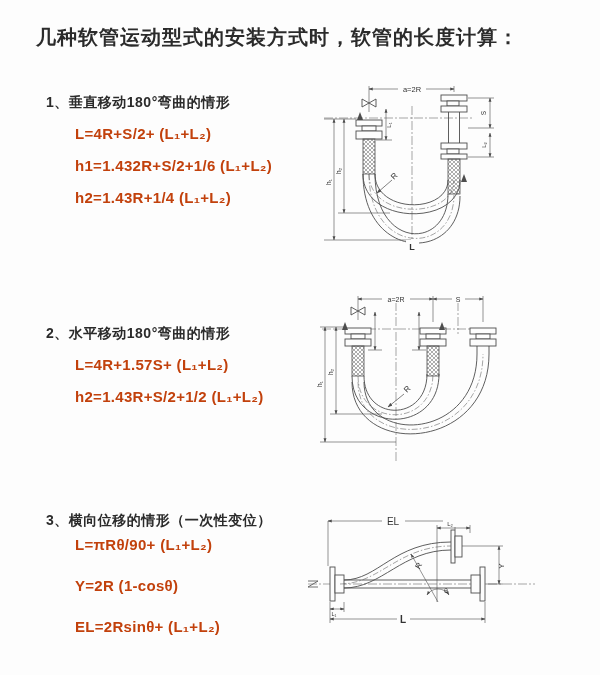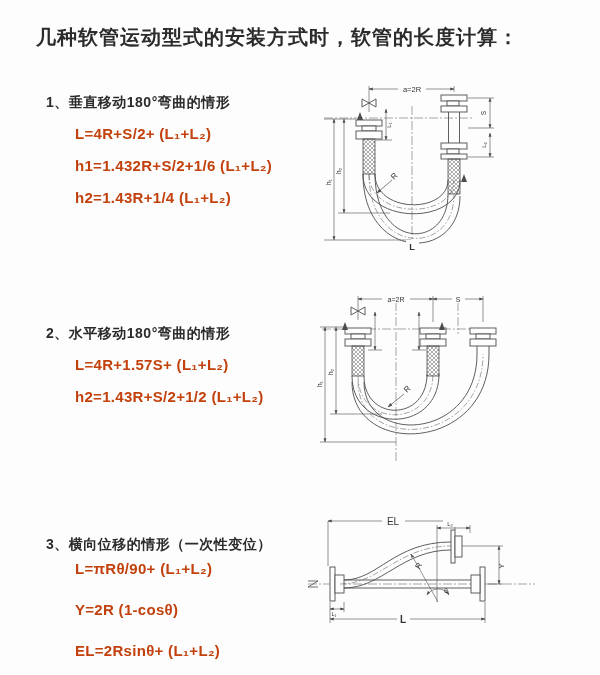--- a/index.html
+++ b/index.html
@@ -16,21 +16,21 @@
     font-size:20px;font-weight:bold;letter-spacing:1px;
   }
   .sec{position:absolute;left:46px;}
   .sec-heading{font-size:14px;font-weight:bold;letter-spacing:0.5px;line-height:19px;}
   .formula{
     font-size:15px;font-weight:bold;line-height:17px;
     margin-left:29px;letter-spacing:0.3px;color:#c2410c;
   }
   .f1{margin-top:13px;} .f2,.f3{margin-top:15px;}
   .sec3 .f1{margin-top:6px;} .sec3 .f2,.sec3 .f3{margin-top:24px;}
-  #sec1{top:93px;} #sec2{top:306px;margin-top:18px;} #sec3{top:535px;}
+  #sec1{top:93px;} #sec2{top:306px;margin-top:18px;} #sec3{top:511px;}
   .dg{position:absolute;}
   #dg1{left:312px;top:76px;} #dg2{left:312px;top:284px;} #dg3{left:300px;top:506px;}
   svg text{font-family:"Liberation Sans", sans-serif;fill:#333;}
 </style>
 </head>
 <body>
 
 <div class="page-title">几种软管运动型式的安装方式时，软管的长度计算：</div>
 
 <section class="sec" id="sec1">

